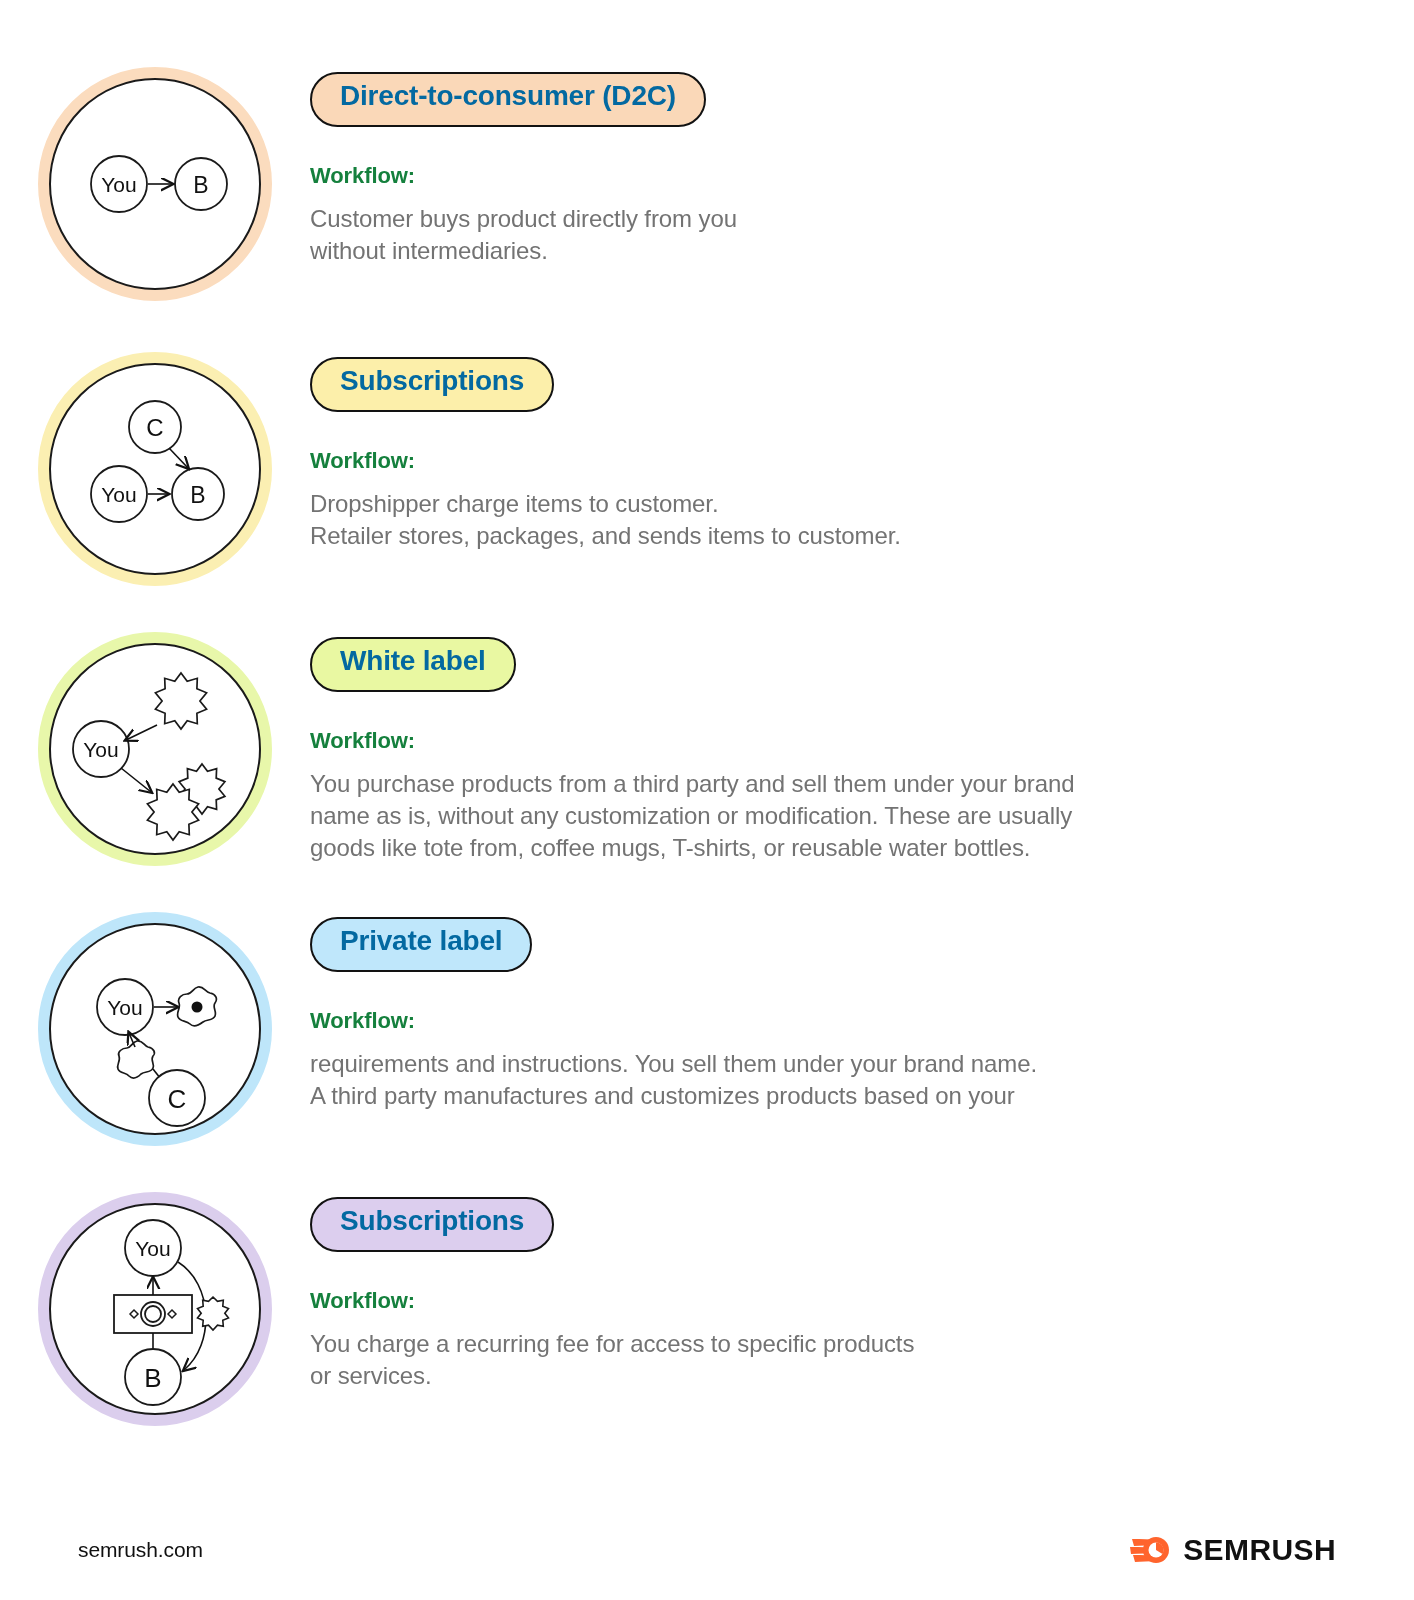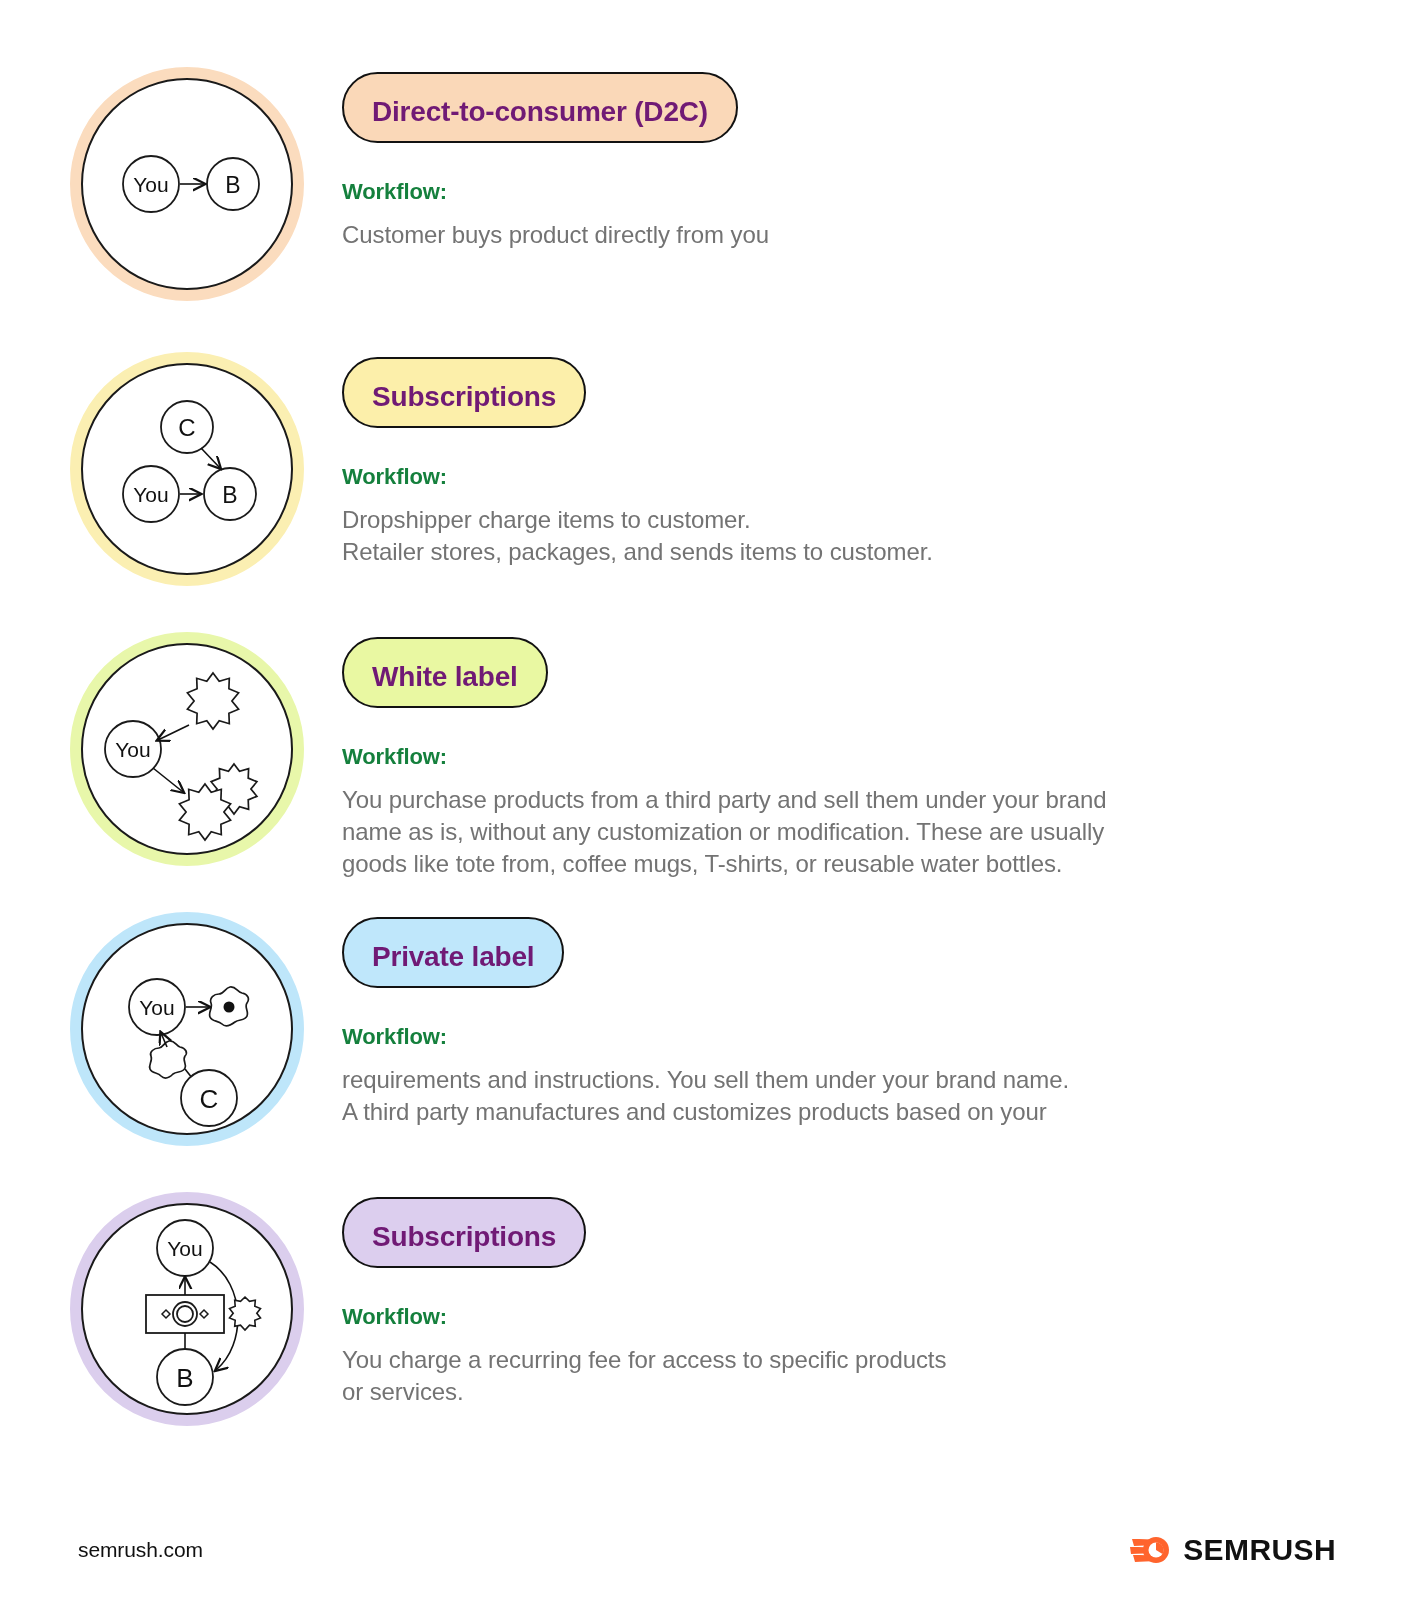--- a/index.html
+++ b/index.html
@@ -28,39 +28,38 @@
     display: flex;
     align-items: flex-start;
   }
 
   .icon-col {
     width: 310px;
     flex: 0 0 310px;
     display: flex;
     justify-content: center;
     padding-top: 4px;
-    margin-left: 32px;
   }
 
   .text-col {
     flex: 1 1 auto;
     padding-top: 12px;
   }
 
   
   .pill {
     display: inline-block;
     border: 2.5px solid #121212;
     border-radius: 40px;
-    padding: 23px 28px 13px 28px;
+    padding: 7px 28px 13px 28px;
     font-size: 28px;
     font-weight: bold;
     line-height: 1.1;
     letter-spacing: -0.2px;
-    color: #701a75;
+    color: #0369a1;
     white-space: nowrap;
   }
 
   .workflow-label {
     font-size: 22px;
     font-weight: bold;
     margin-top: 36px;
     letter-spacing: -0.1px;
     color: #15803d;
   }
@@ -128,20 +127,21 @@
         <circle cx="166" cy="120" r="26" fill="#fff" stroke="#1a1a1a" stroke-width="1.8"></circle>
         <text x="166" y="129" text-anchor="middle" font-family="Liberation Sans, sans-serif" font-size="23" fill="#111">B</text>
         <line x1="113" y1="120" x2="137" y2="120" stroke="#111" stroke-width="1.6" marker-end="url(#ah1)"></line>
       </svg>
     </div>
     <div class="text-col">
       <div class="pill" style="background:#FAD8B8;">Direct-to-consumer (D2C)</div>
       <div class="workflow-label">Workflow:</div>
       <div class="workflow-body">
         <span class="ln">Customer buys product directly from you</span>
+        <span class="ln">without intermediaries.</span>
       </div>
     </div>
   </div>
 
   <div class="row" style="top:345px;">
     <div class="icon-col">
       <svg width="240" height="240" viewBox="0 0 240 240">
         <defs>
           <marker id="ah2" markerWidth="9" markerHeight="9" refX="7" refY="4" orient="auto">
             <path d="M0,0 L8,4 L0,8" fill="none" stroke="#111" stroke-width="1.4"></path>

